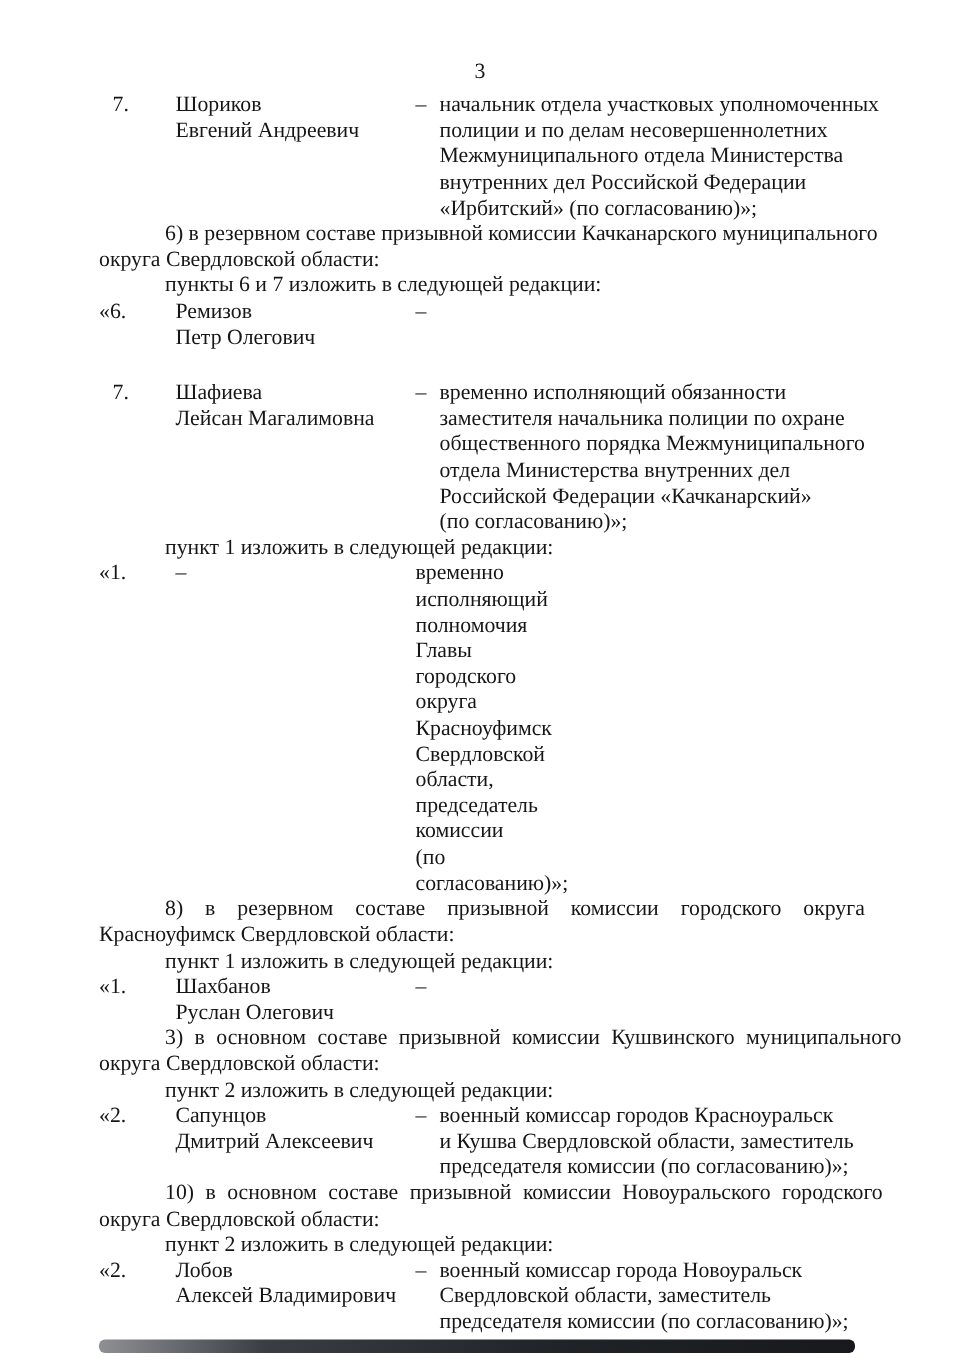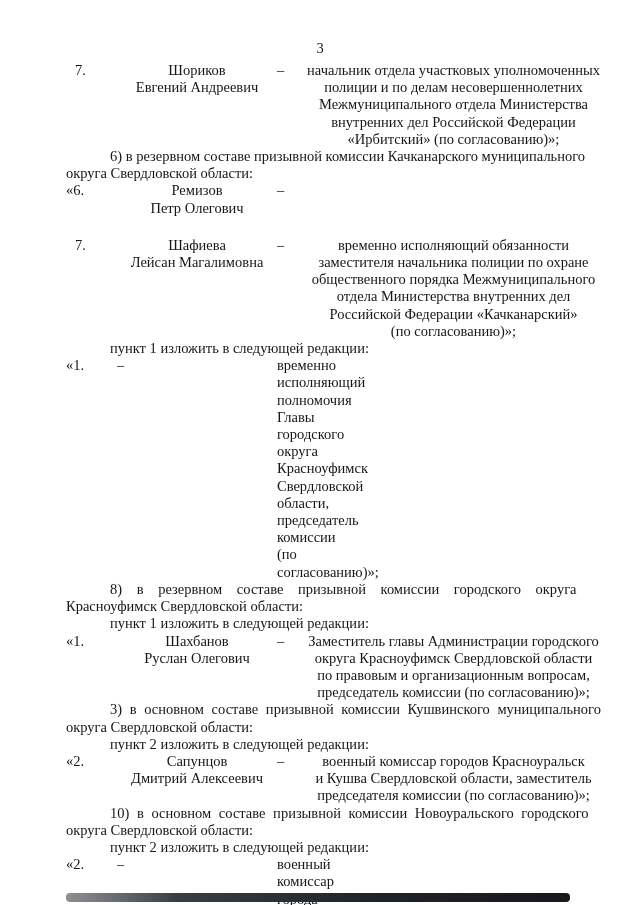--- a/index.html
+++ b/index.html
@@ -25,21 +25,21 @@
   .content {
     position: absolute;
     left: 66px; top: 62px; width: 548px;
   }
   .entry {
     display: grid;
     grid-template-columns: 51px 160px 16px 1fr;
     align-items: start;
   }
   .num.pl { padding-left: 9px; }
-  .name, .desc { white-space: pre-line; text-align: center; }
+  .name, .desc { white-space: pre-line; }
   .para {
     margin: 0;
     text-indent: 44px;
     white-space: pre-line;
     text-align: left;
   }
   .ws-lg::first-line { word-spacing: 11px; }
   .ws-md::first-line { word-spacing: 4px; }
   .spacer { height: 20px; }
   .bottom-bar {
@@ -66,20 +66,21 @@
       <div class="dash">–</div>
       <div class="desc">начальник отдела участковых уполномоченных
 полиции и по делам несовершеннолетних
 Межмуниципального отдела Министерства
 внутренних дел Российской Федерации
 «Ирбитский» (по согласованию)»;</div>
     </div>
 
     <p class="para">6) в резервном составе призывной комиссии Качканарского муниципального
 округа Свердловской области:</p>
+    <p class="para">пункты 6 и 7 изложить в следующей редакции:</p>
 
     <div class="entry">
       <div class="num">«6.</div>
       <div class="name">Ремизов
 Петр Олегович</div>
       <div class="dash">–</div>
     </div>
 
     <div class="spacer"></div>
 
@@ -109,24 +110,20 @@
 
     <p class="para ws-lg">8) в резервном составе призывной комиссии городского округа
 Красноуфимск Свердловской области:</p>
     <p class="para">пункт 1 изложить в следующей редакции:</p>
 
     <div class="entry">
       <div class="num">«1.</div>
       <div class="name">Шахбанов
 Руслан Олегович</div>
       <div class="dash">–</div>
-      <div class="desc">Заместитель главы Администрации городского
-округа Красноуфимск Свердловской области
-по правовым и организационным вопросам,
-председатель комиссии (по согласованию)»;</div>
     </div>
 
     <p class="para ws-md">3) в основном составе призывной комиссии Кушвинского муниципального
 округа Свердловской области:</p>
     <p class="para">пункт 2 изложить в следующей редакции:</p>
 
     <div class="entry">
       <div class="num">«2.</div>
       <div class="name">Сапунцов
 Дмитрий Алексеевич</div>
@@ -135,20 +132,22 @@
 и Кушва Свердловской области, заместитель
 председателя комиссии (по согласованию)»;</div>
     </div>
 
     <p class="para ws-md">10) в основном составе призывной комиссии Новоуральского городского
 округа Свердловской области:</p>
     <p class="para">пункт 2 изложить в следующей редакции:</p>
 
     <div class="entry">
       <div class="num">«2.</div>
+      <div class="name">Лобов
+Алексей Владимирович</div>
       <div class="dash">–</div>
       <div class="desc">военный комиссар города Новоуральск
 Свердловской области, заместитель
 председателя комиссии (по согласованию)»;</div>
     </div>
 
   </div>
 
   <div class="bottom-bar"></div>
 

